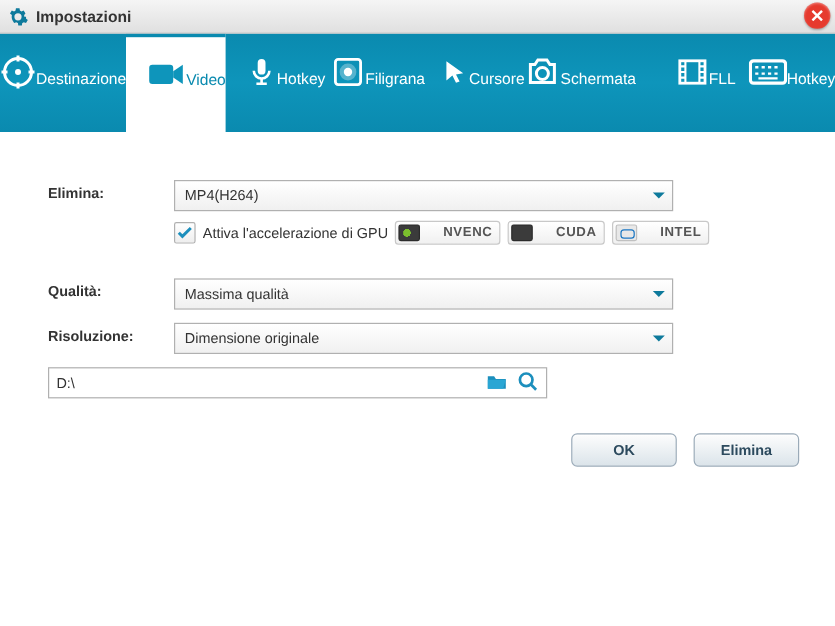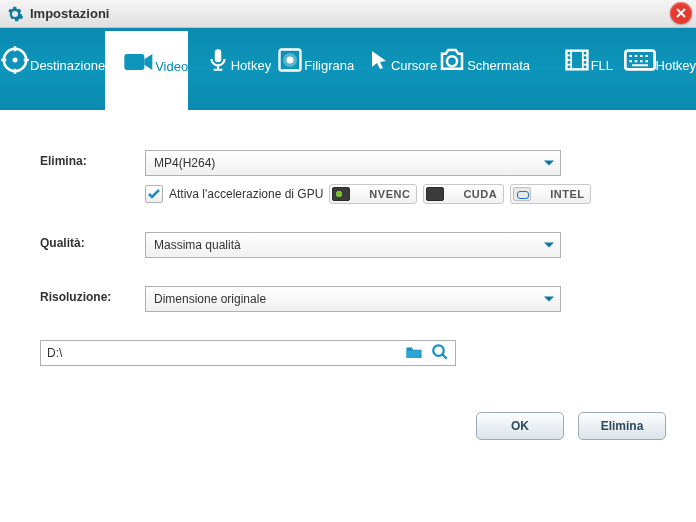--- a/index.html
+++ b/index.html
@@ -50,21 +50,21 @@
   .tab .icon { margin-bottom: 10px; }
   .tab .icon svg { display: block; }
 
   .content {
     padding: 40px 40px 10px 40px;
     background: #fff;
   }
   .form-row {
     display: flex;
     align-items: flex-start;
-    margin-bottom: 28px;
+    margin-bottom: 11px;
   }
   .form-row.tight { margin-bottom: 10px; }
   .form-label {
     width: 105px;
     font-size: 12px;
     font-weight: bold;
     color: #333;
     padding-top: 4px;
     line-height: 1.3;
   }

